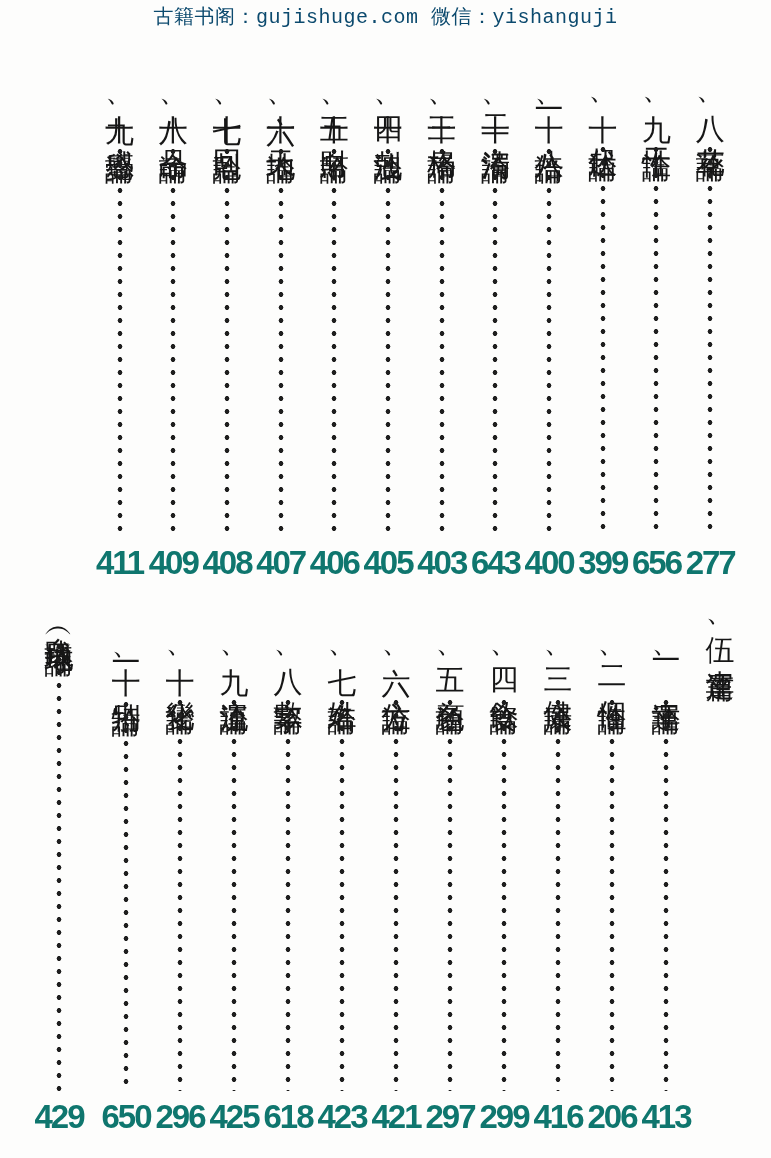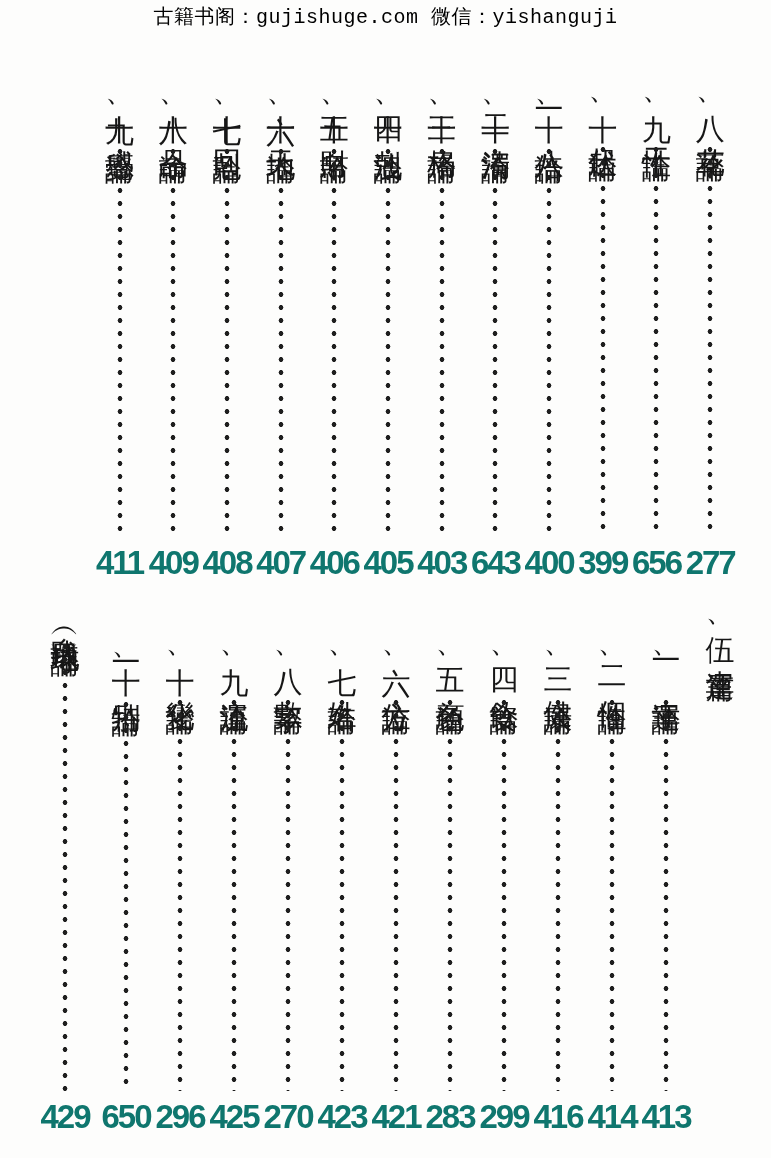--- a/index.html
+++ b/index.html
@@ -18,21 +18,21 @@
   
   .watermark {
     position: absolute;
     top: 3px;
     left: 0;
     width: 100%;
     text-align: center;
     font-family: "Liberation Mono", "DejaVu Sans Mono", monospace;
     font-size: 20px;
     letter-spacing: 0.5px;
-    color: #000000;
+    color: #0c4a6e;
     white-space: nowrap;
   }
 
   
   .toc-section {
     position: absolute;
     display: flex;
     flex-direction: row-reverse; 
     justify-content: flex-start;
   }
@@ -66,21 +66,21 @@
     line-height: 53px;
     color: #161616;
     white-space: nowrap;
   }
   
   .toc-lower .col .vtitle { margin-top: 31px; }
   .toc-lower .col.section .vtitle,
   .toc-lower .col.tail .vtitle { margin-top: 0; }
 
   
-  .toc-lower .col.tail { margin-right: 7px; }
+  .toc-lower .col.tail { margin-right: 13px; }
 
   .leader {
     flex: 1 1 auto;
     width: 54px;
     margin: 10px 0 7px 0;
     background-image: radial-gradient(circle, #1e1e1e 2.1px, rgba(0,0,0,0) 2.7px);
     background-size: 100% 13px;
     background-repeat: repeat-y;
     background-position: center 2px;
   }
@@ -186,57 +186,57 @@
 
     <div class="col">
       <div class="vtitle">一、幸運論</div>
       <div class="leader"></div>
       <div class="pagenum">413</div>
     </div>
 
     <div class="col">
       <div class="vtitle">二、個性論</div>
       <div class="leader"></div>
-      <div class="pagenum">414</div>
+      <div class="pagenum">206</div>
     </div>
 
     <div class="col">
       <div class="vtitle">三、健康論</div>
       <div class="leader"></div>
       <div class="pagenum">416</div>
     </div>
 
     <div class="col">
       <div class="vtitle">四、飲食論</div>
       <div class="leader"></div>
       <div class="pagenum">299</div>
     </div>
 
     <div class="col">
       <div class="vtitle">五、顏色論</div>
       <div class="leader"></div>
-      <div class="pagenum">283</div>
+      <div class="pagenum">297</div>
     </div>
 
     <div class="col">
       <div class="vtitle">六、方位論</div>
       <div class="leader"></div>
       <div class="pagenum">421</div>
     </div>
 
     <div class="col">
       <div class="vtitle">七、姓名論</div>
       <div class="leader"></div>
       <div class="pagenum">423</div>
     </div>
 
     <div class="col">
       <div class="vtitle">八、數字論</div>
       <div class="leader"></div>
-      <div class="pagenum">270</div>
+      <div class="pagenum">618</div>
     </div>
 
     <div class="col">
       <div class="vtitle">九、流運論</div>
       <div class="leader"></div>
       <div class="pagenum">425</div>
     </div>
 
     <div class="col">
       <div class="vtitle">十、變化論</div>

